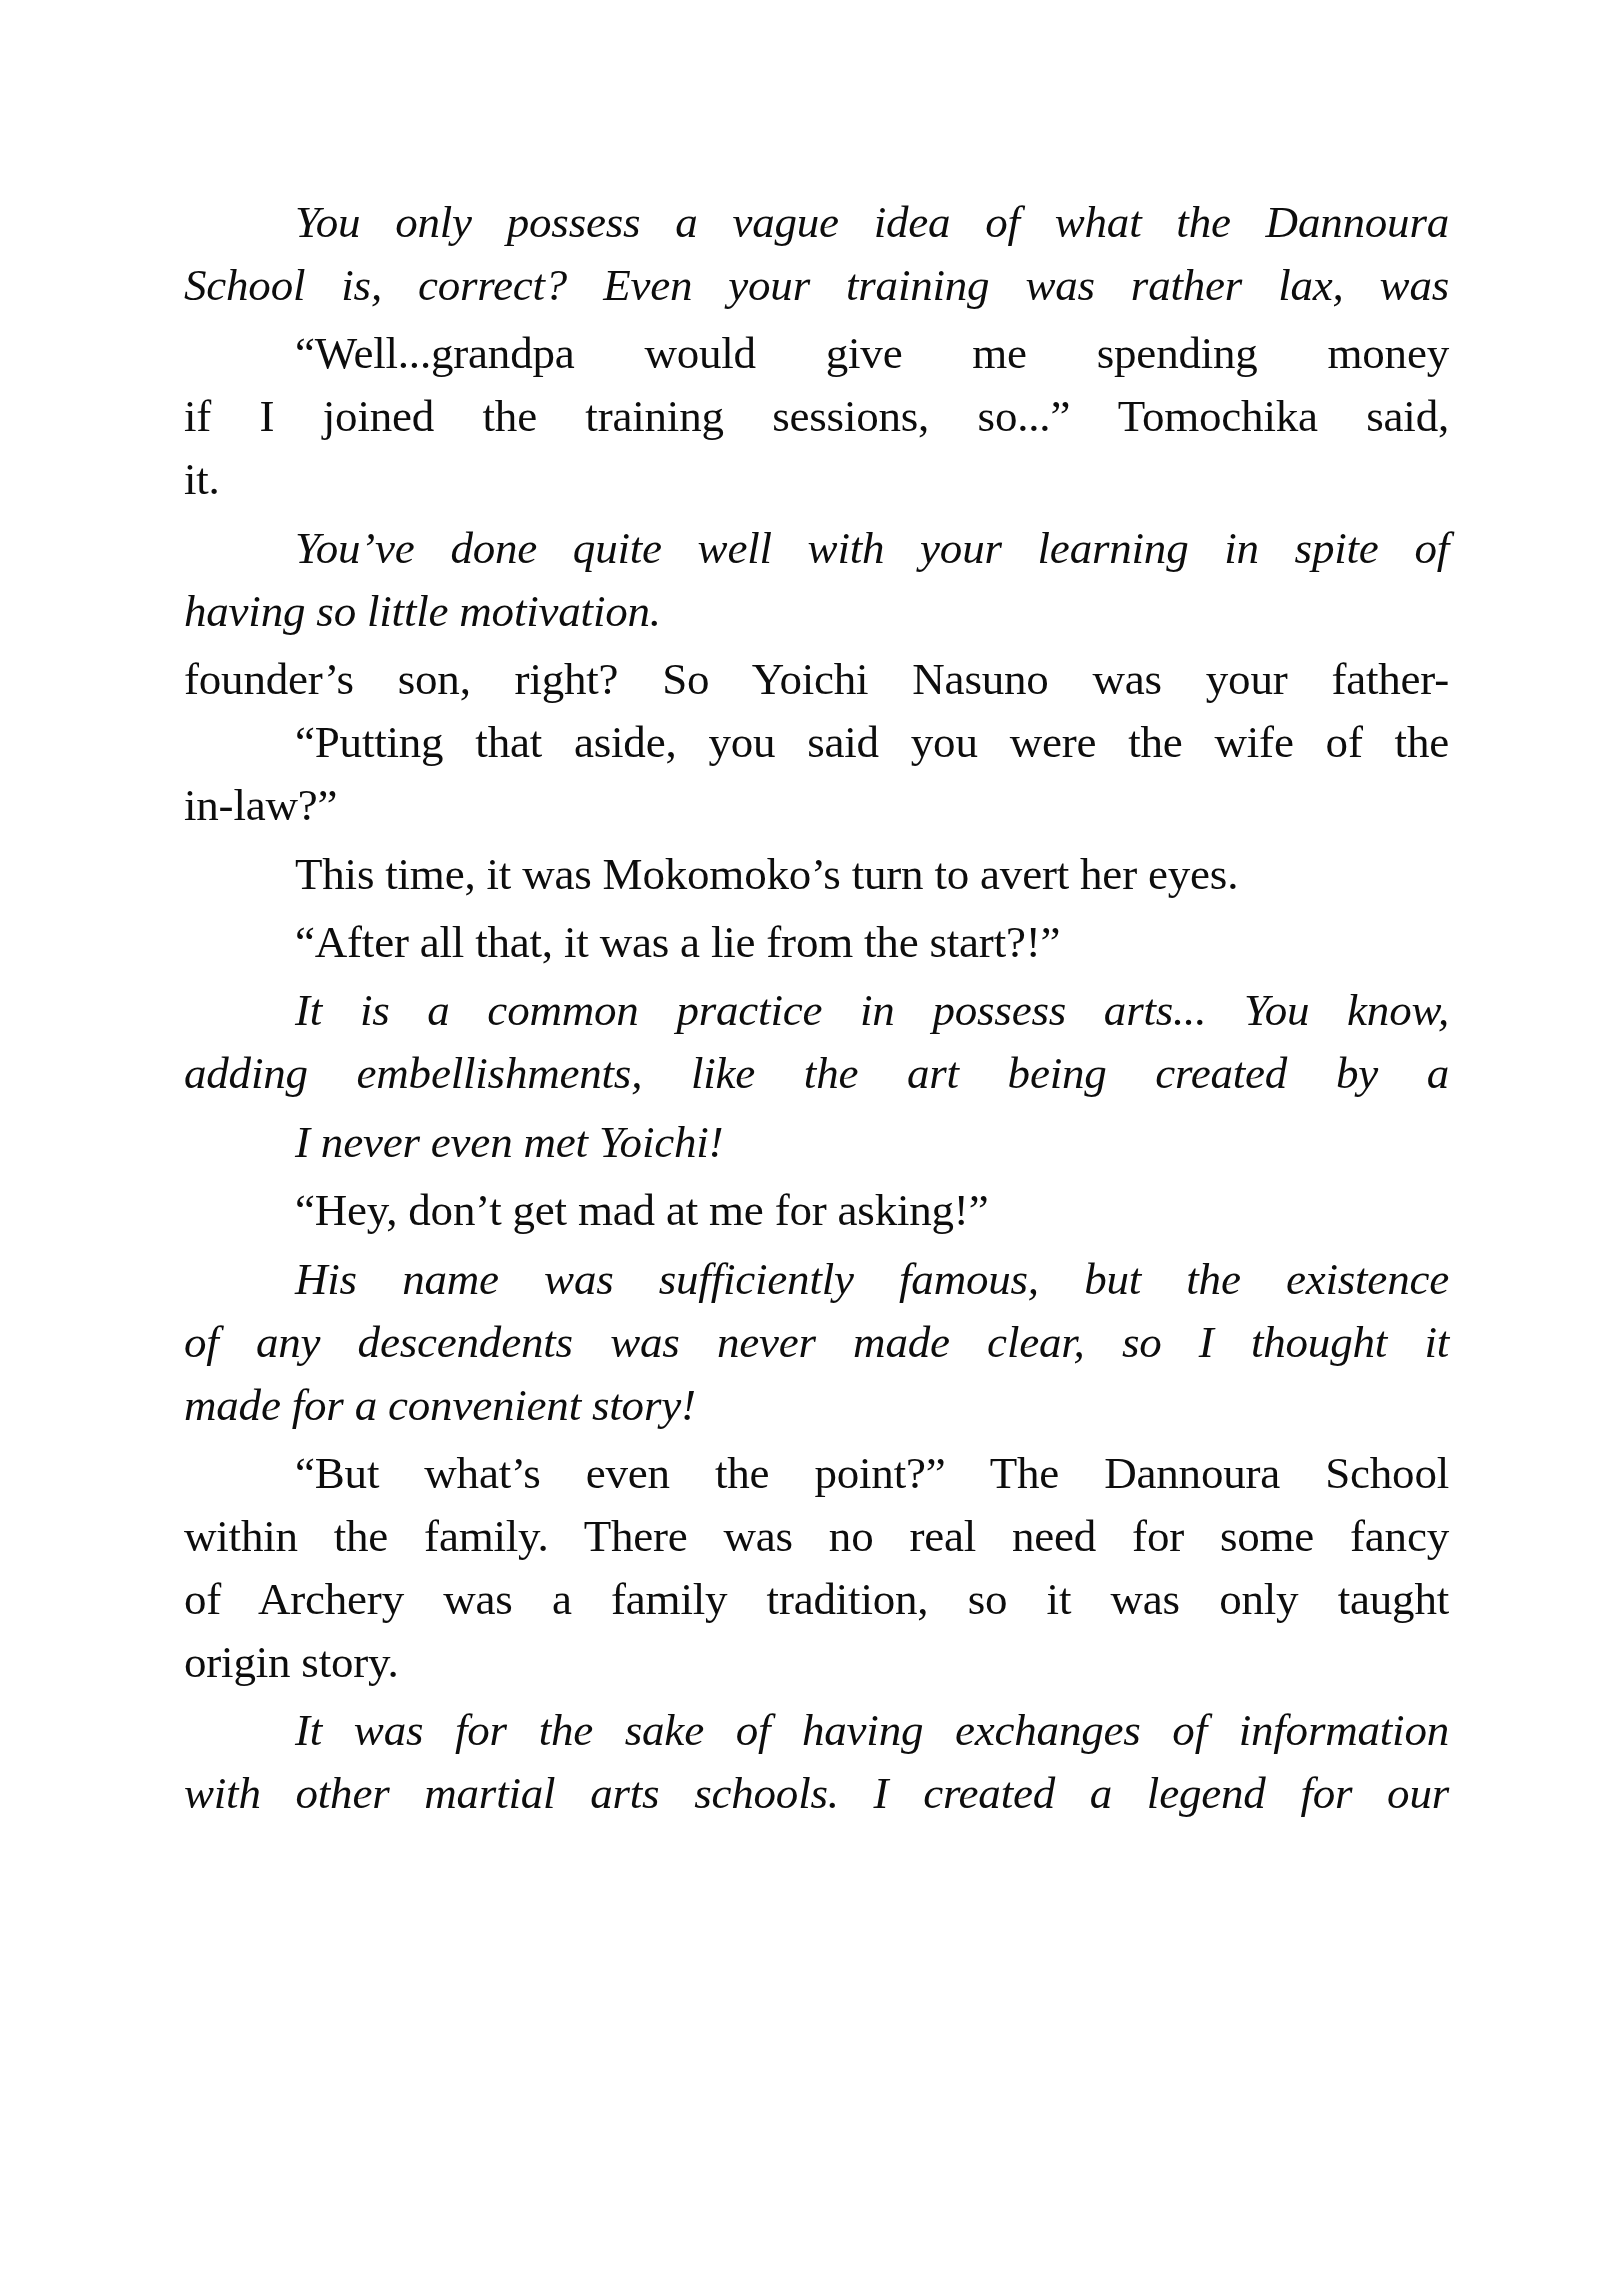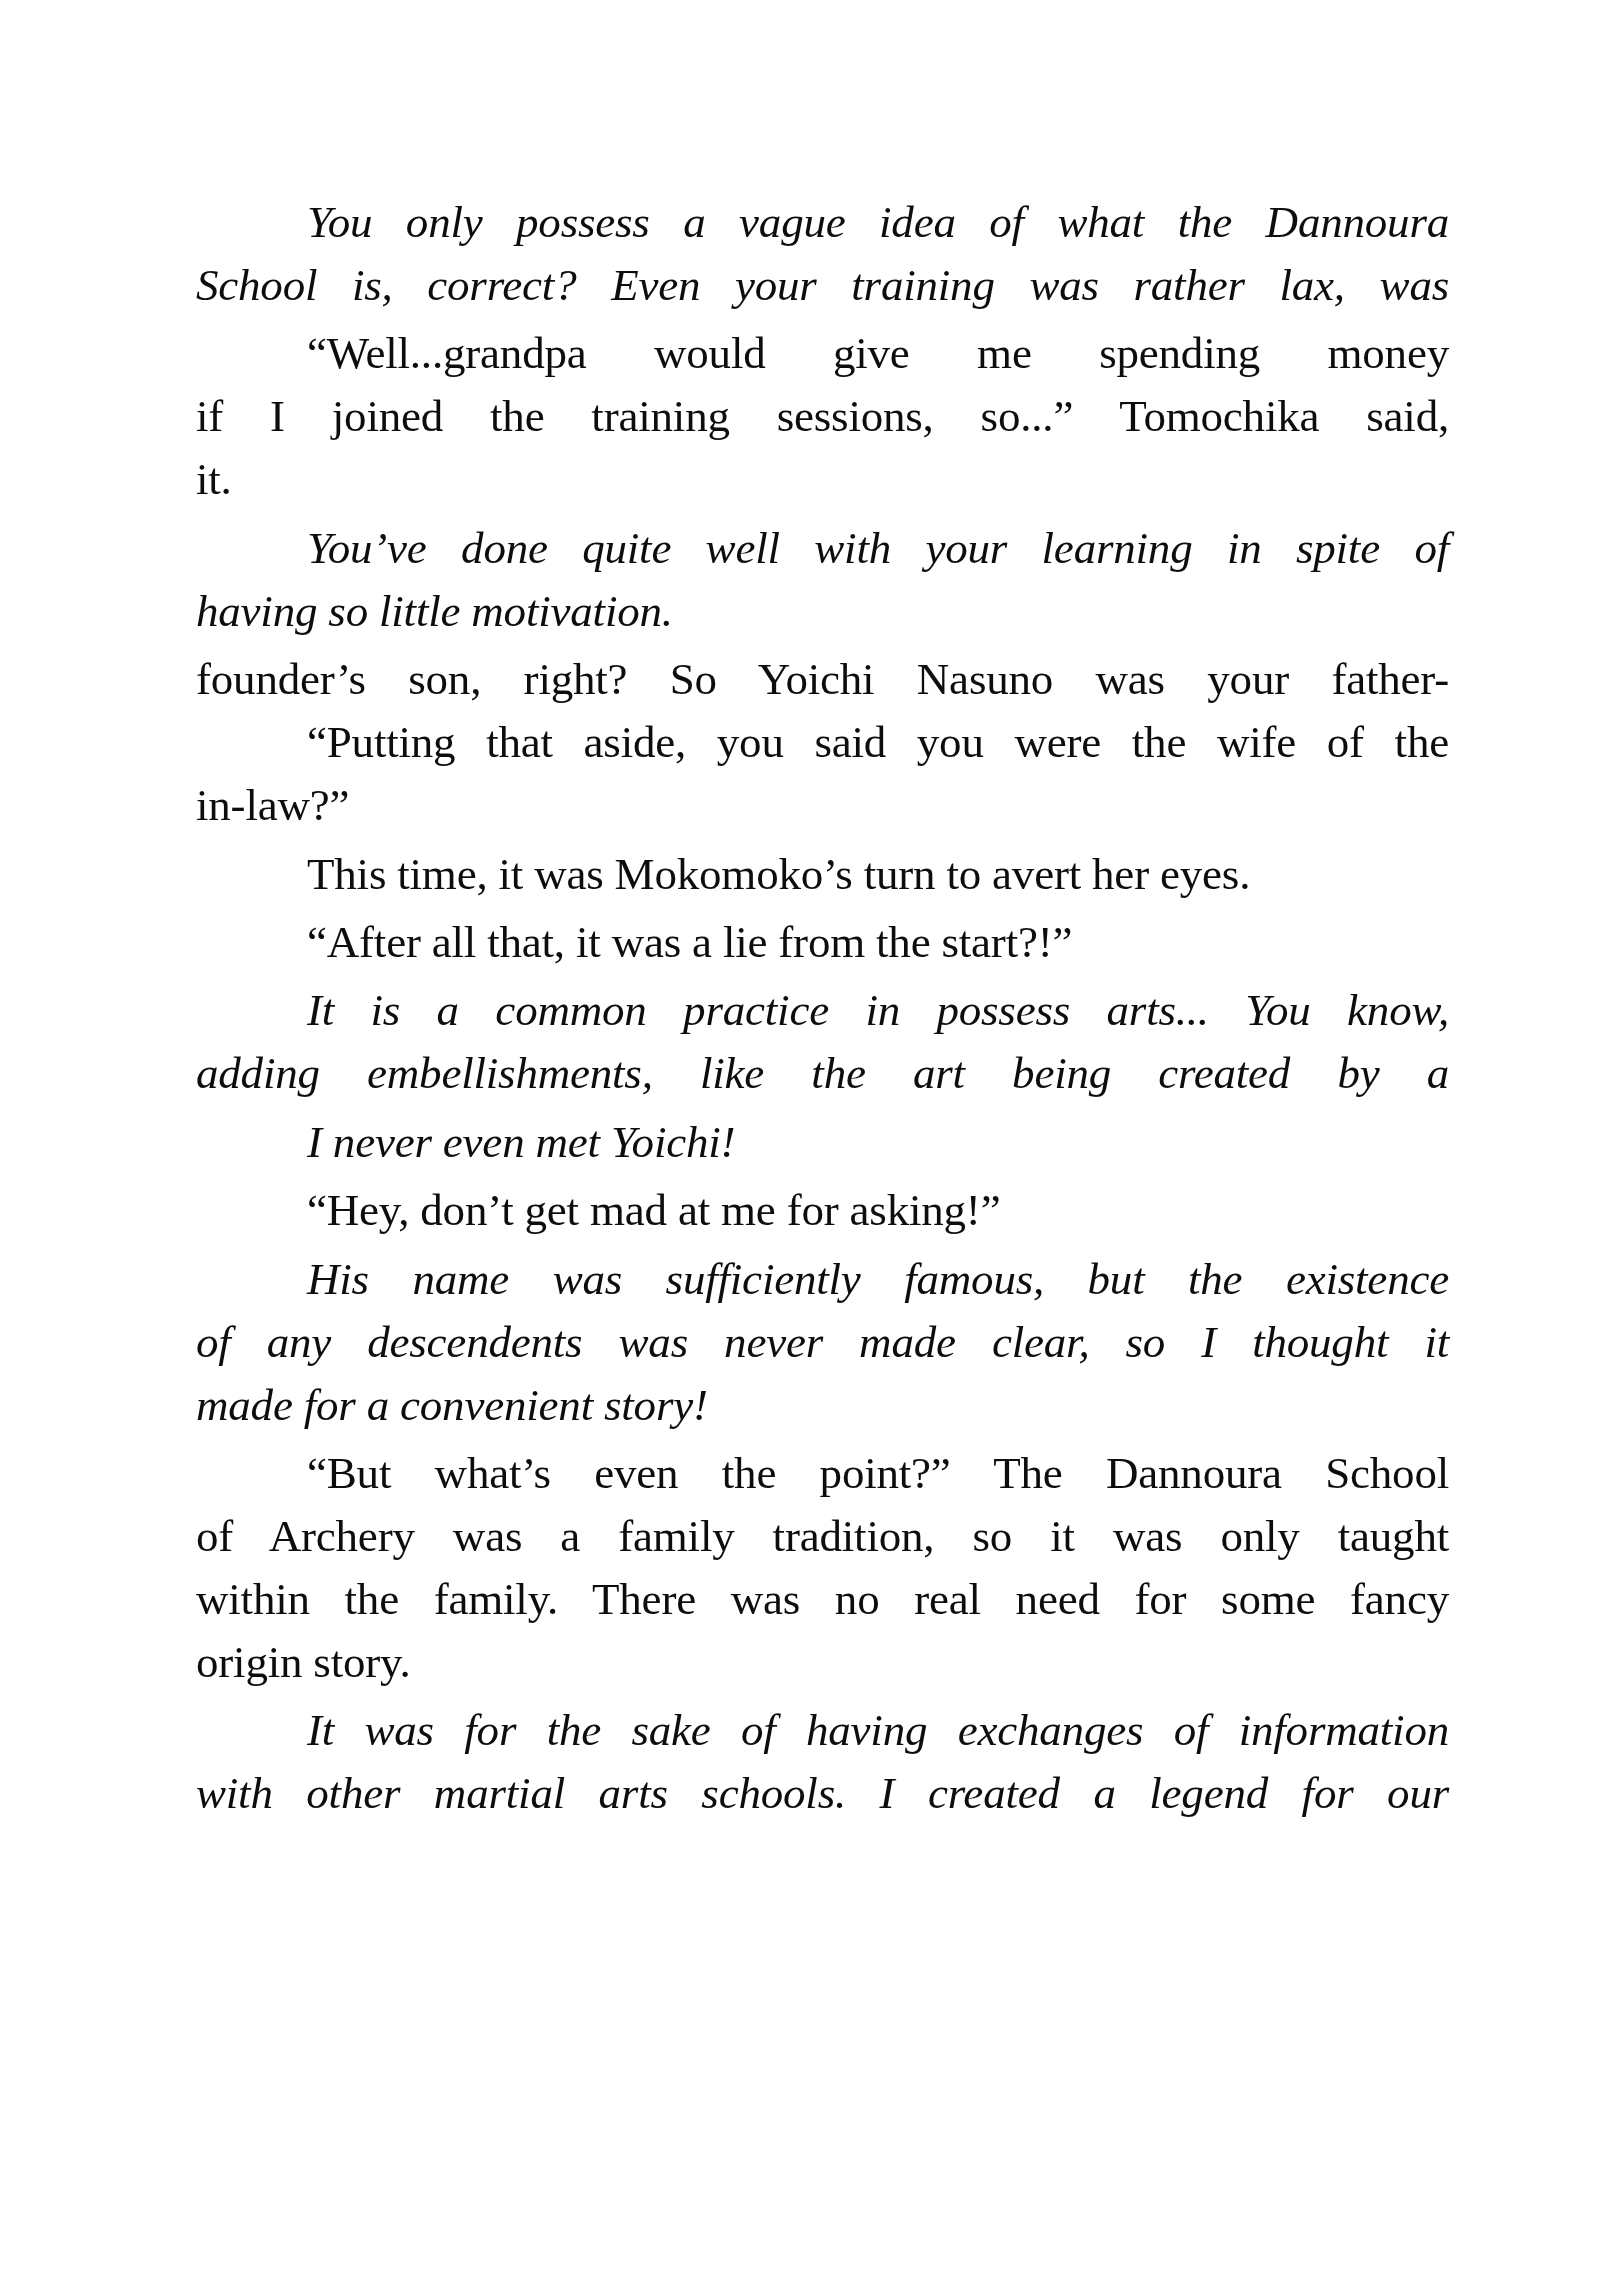--- a/index.html
+++ b/index.html
@@ -32,21 +32,20 @@
     line-height: 63px;
     letter-spacing: -0.2px;
   }
   .para {
     margin: 0 0 5.4px 0;
   }
   .line {
     text-align: justify;
     text-align-last: justify;
     white-space: normal;
-    margin-left: 12px;
   }
   .line.no-justify {
     text-align: left;
     text-align-last: left;
   }
   .line.indent {
     text-indent: 111px;
   }
   .line.italic {
     font-style: italic;
@@ -91,22 +90,22 @@
       <div class="para">
         <div class="line indent no-justify">“Hey, don’t get mad at me for asking!”</div>
       </div>
       <div class="para">
         <div class="line italic indent">His name was sufficiently famous, but the existence</div>
         <div class="line italic">of any descendents was never made clear, so I thought it</div>
         <div class="line italic no-justify">made for a convenient story!</div>
       </div>
       <div class="para">
         <div class="line indent">“But what’s even the point?” The Dannoura School</div>
+        <div class="line">within the family. There was no real need for some fancy</div>
         <div class="line">of Archery was a family tradition, so it was only taught</div>
-        <div class="line">within the family. There was no real need for some fancy</div>
         <div class="line no-justify">origin story.</div>
       </div>
       <div class="para">
         <div class="line italic indent">It was for the sake of having exchanges of information</div>
         <div class="line italic">with other martial arts schools. I created a legend for our</div>
       </div>
     </div>
 </div>
 
 

